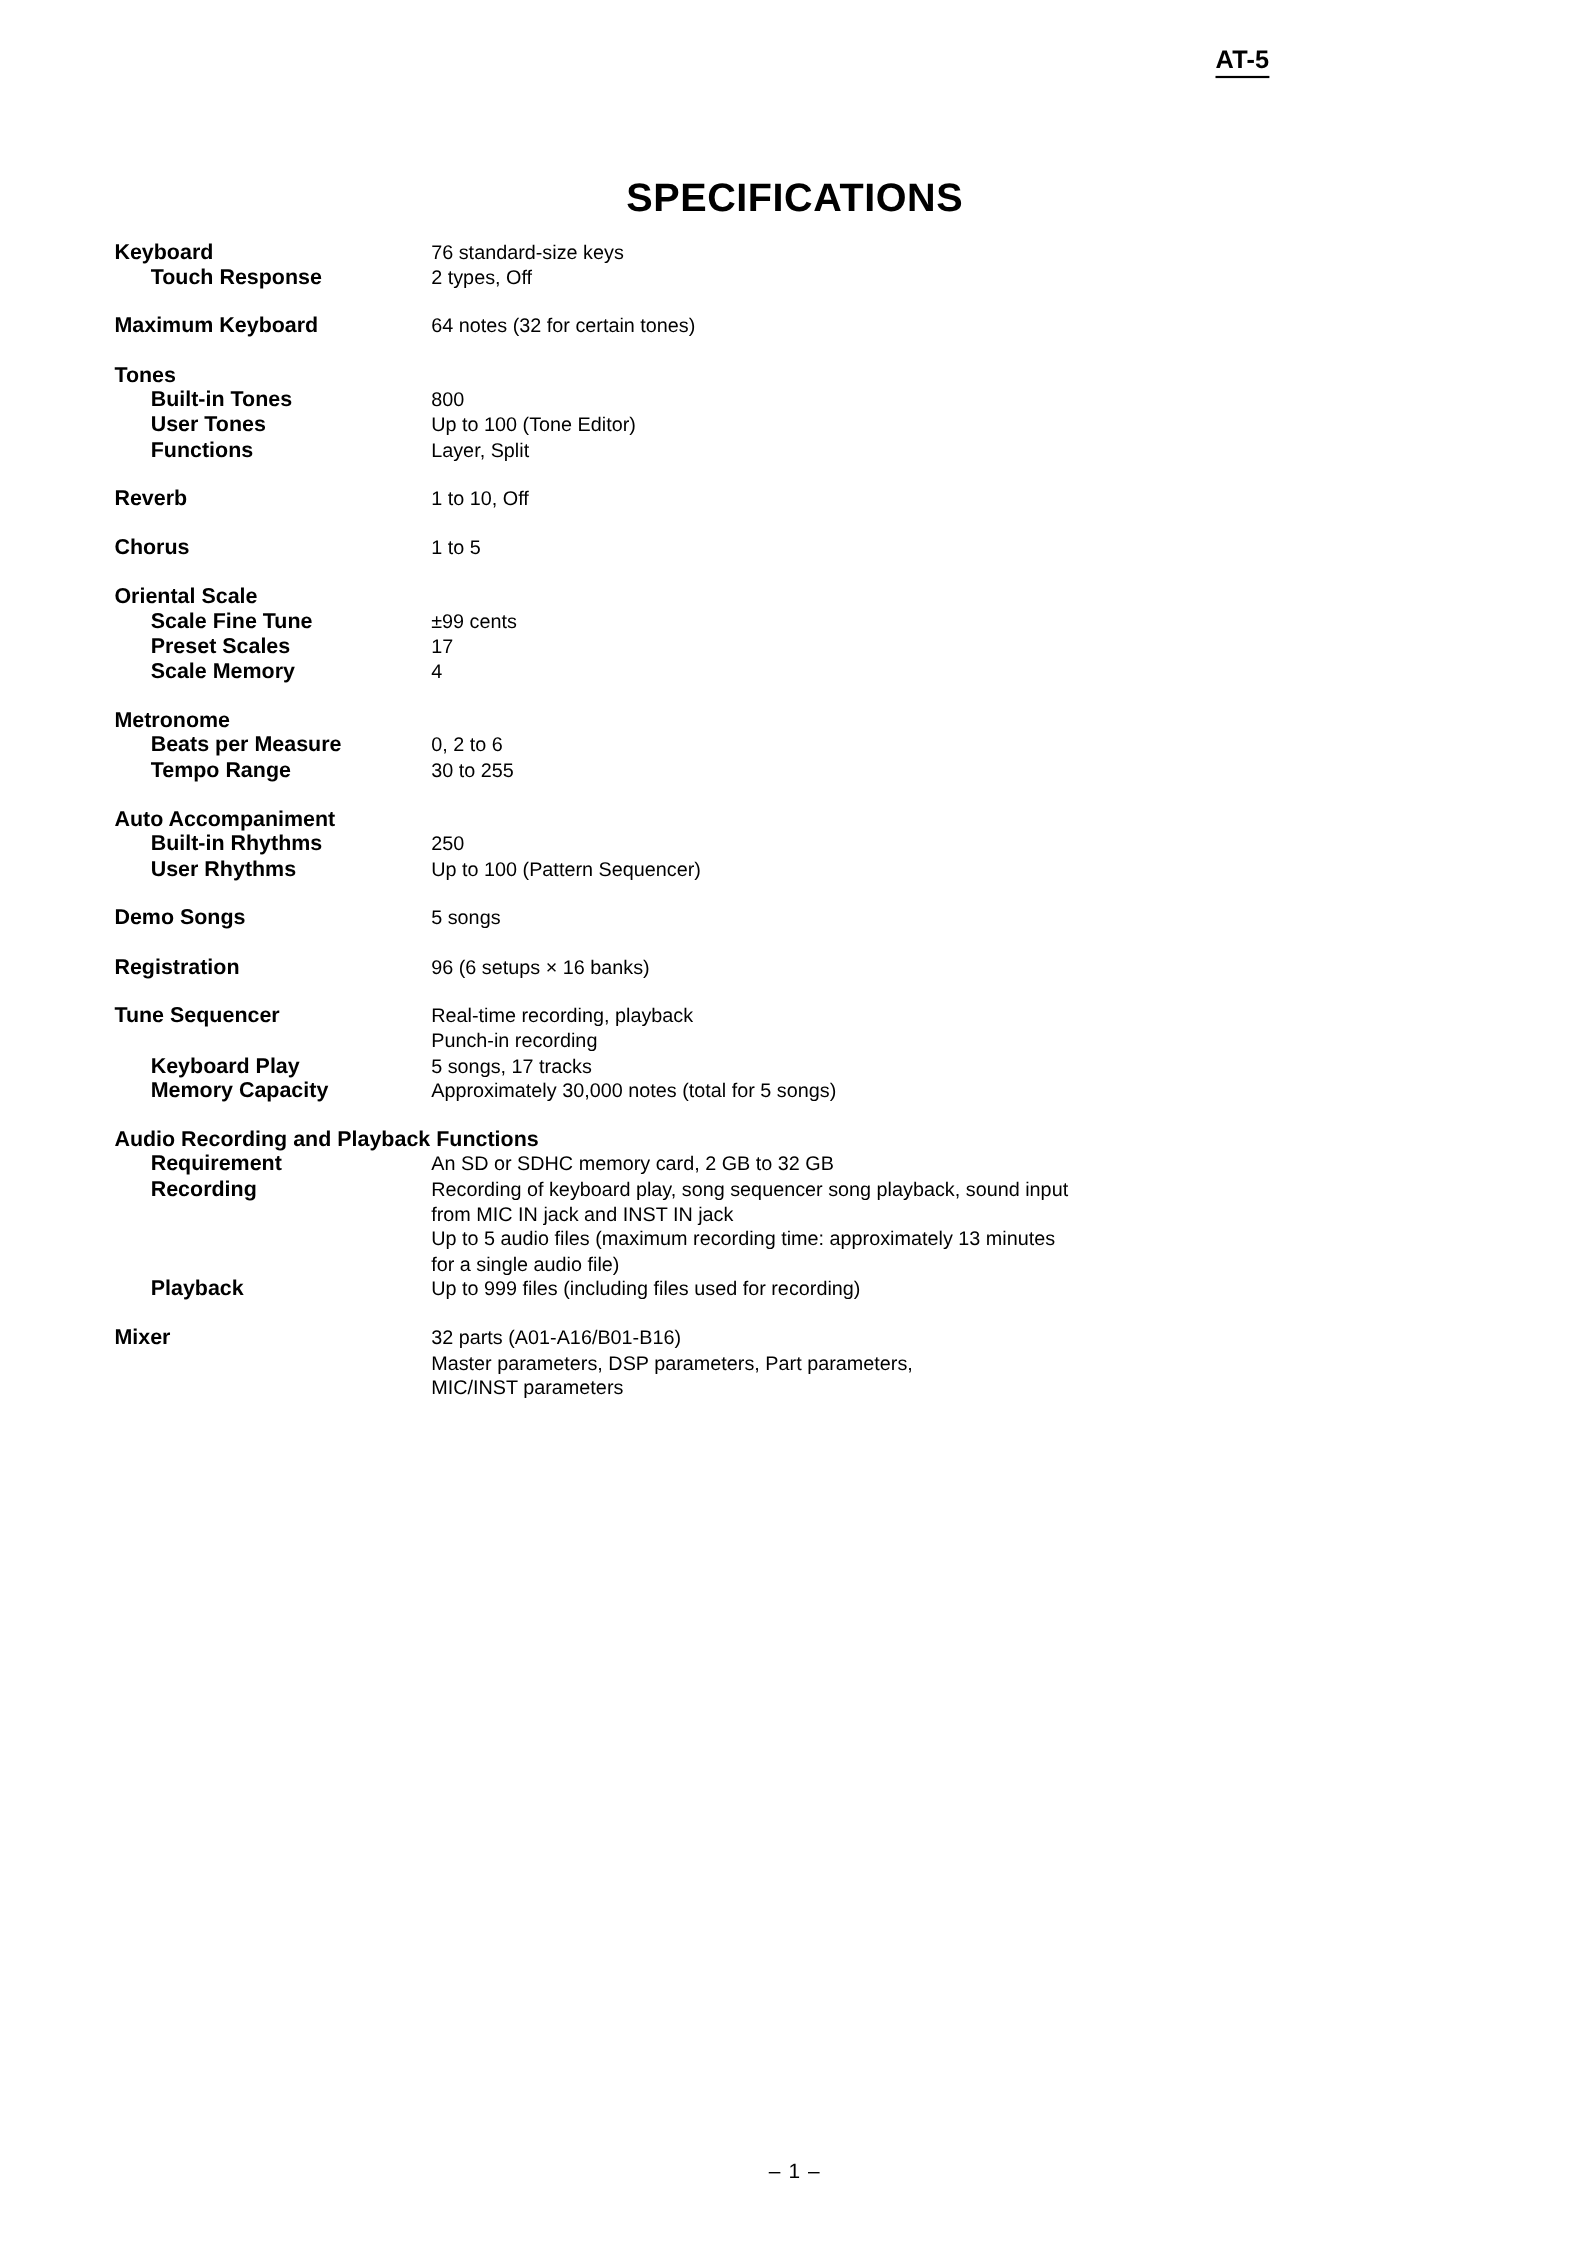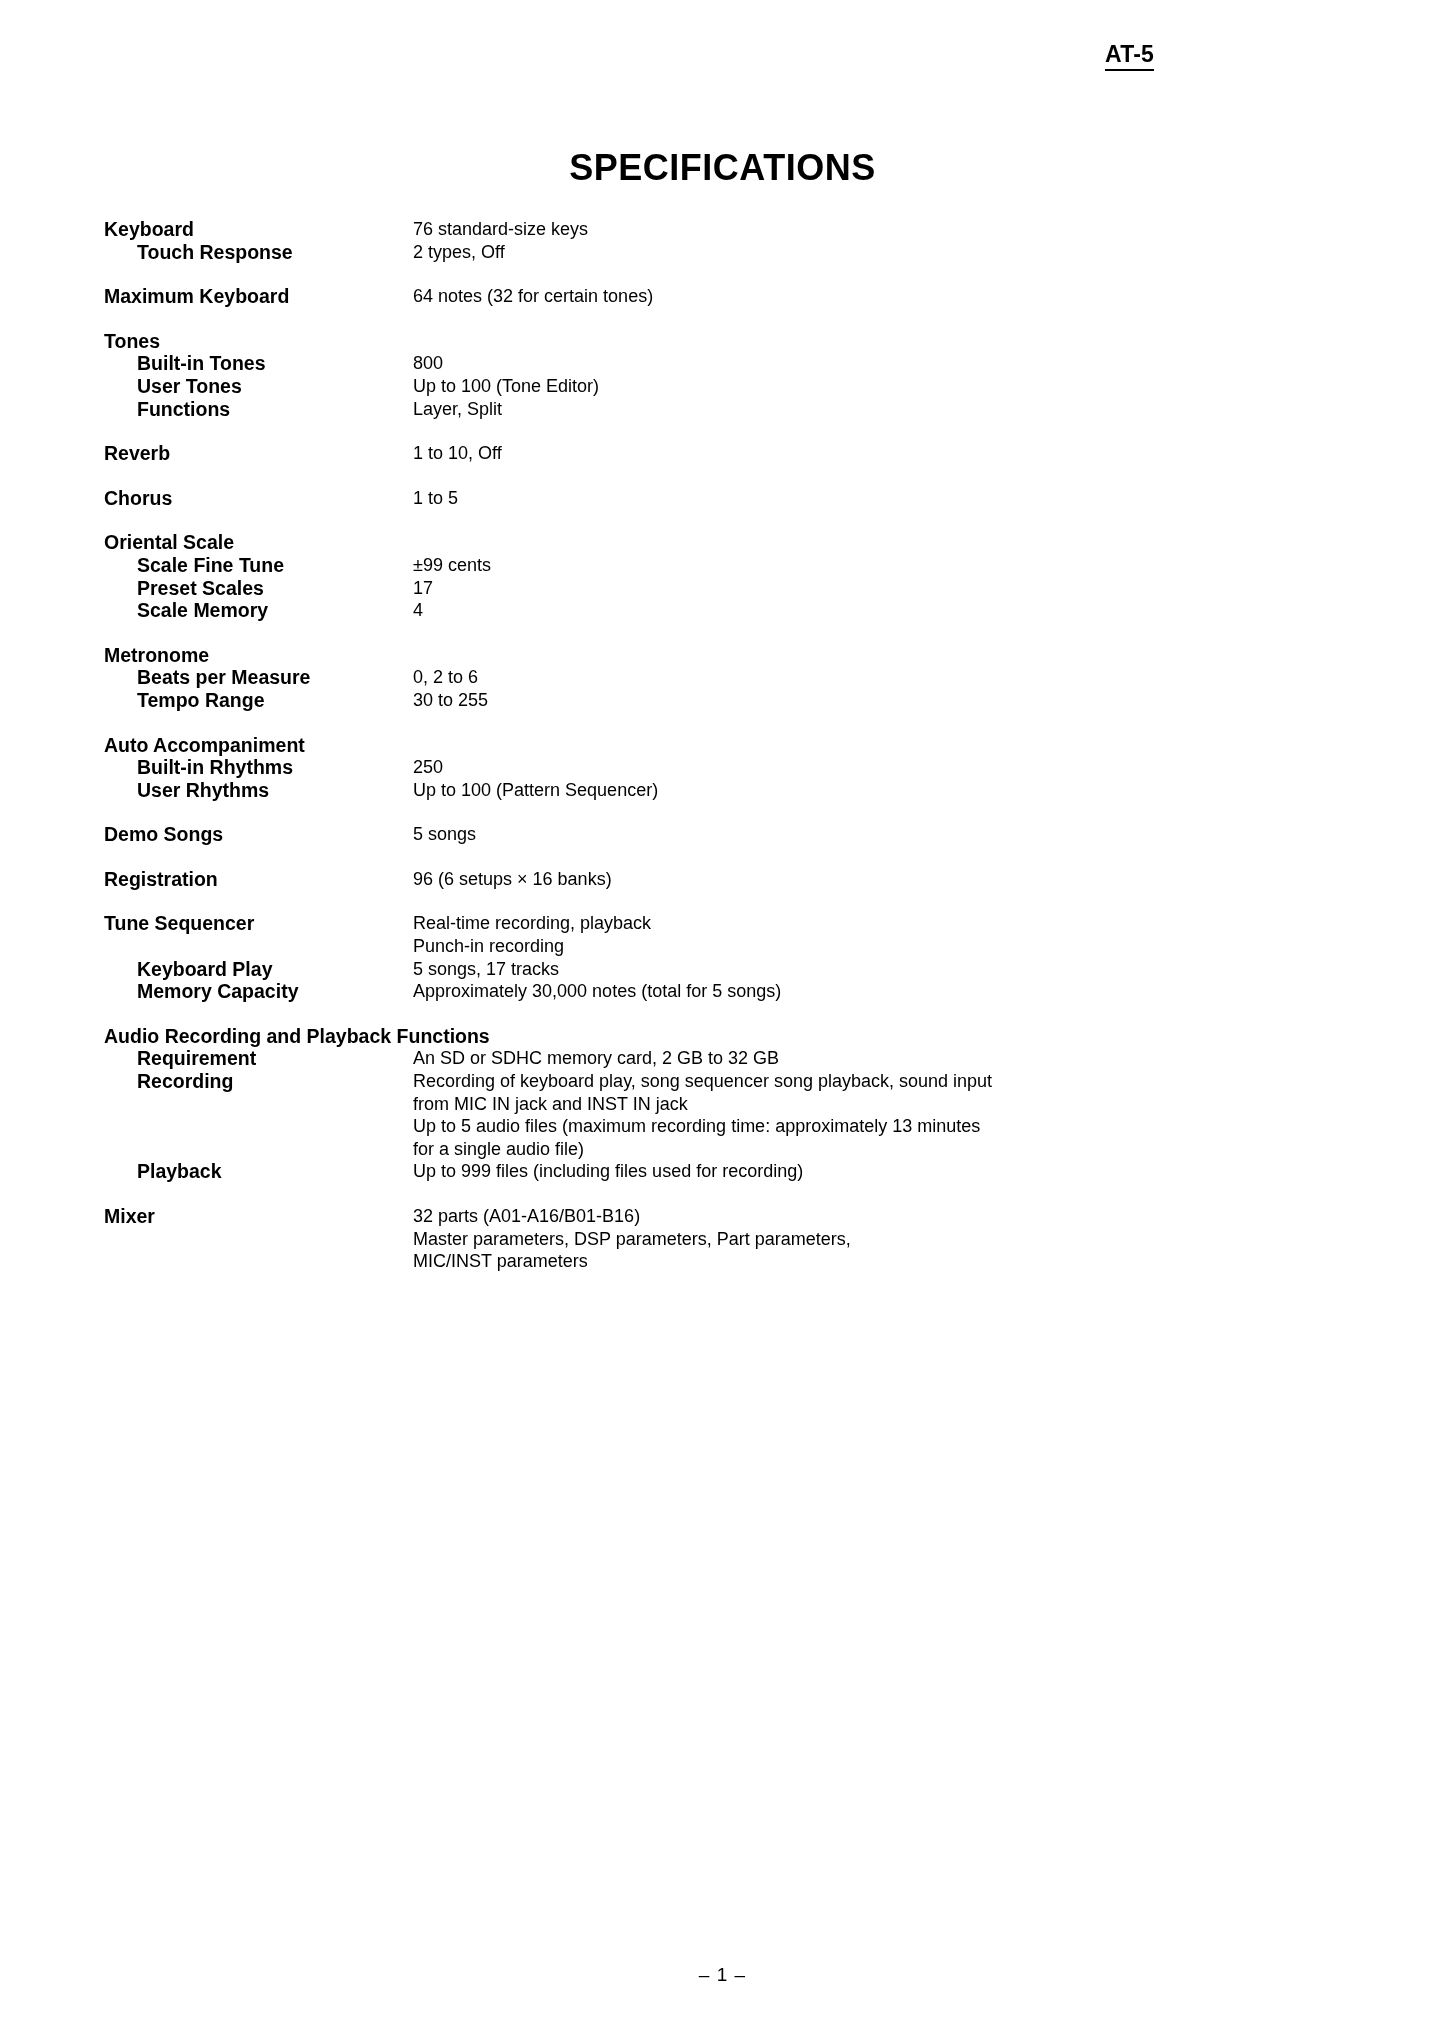--- a/index.html
+++ b/index.html
@@ -33,21 +33,21 @@
     font-weight: bold;
     letter-spacing: 0.2px;
     border-bottom: 2px solid #000;
     padding-bottom: 2px;
     line-height: 1.1;
   }
 
   
   .doc-title {
     position: absolute;
-    top: 124px;
+    top: 136px;
     left: 0;
     width: 1445px;
     text-align: center;
     font-size: 36px;
     font-weight: bold;
     letter-spacing: 0.5px;
     line-height: 1.1;
   }
 
   
@@ -61,21 +61,20 @@
   .spec-group {
     margin-bottom: 22px;
   }
   .spec-group:last-child { margin-bottom: 0; }
 
   .spec-row {
     display: flex;
     align-items: flex-start;
     line-height: 22.6px;
     min-height: 22.6px;
-    gap: 21px;
   }
 
   .spec-label {
     flex: 0 0 288px;
     width: 288px;
     font-weight: bold;
     font-size: 19.5px;
     white-space: nowrap;
   }
   .spec-label.indent-1 {

